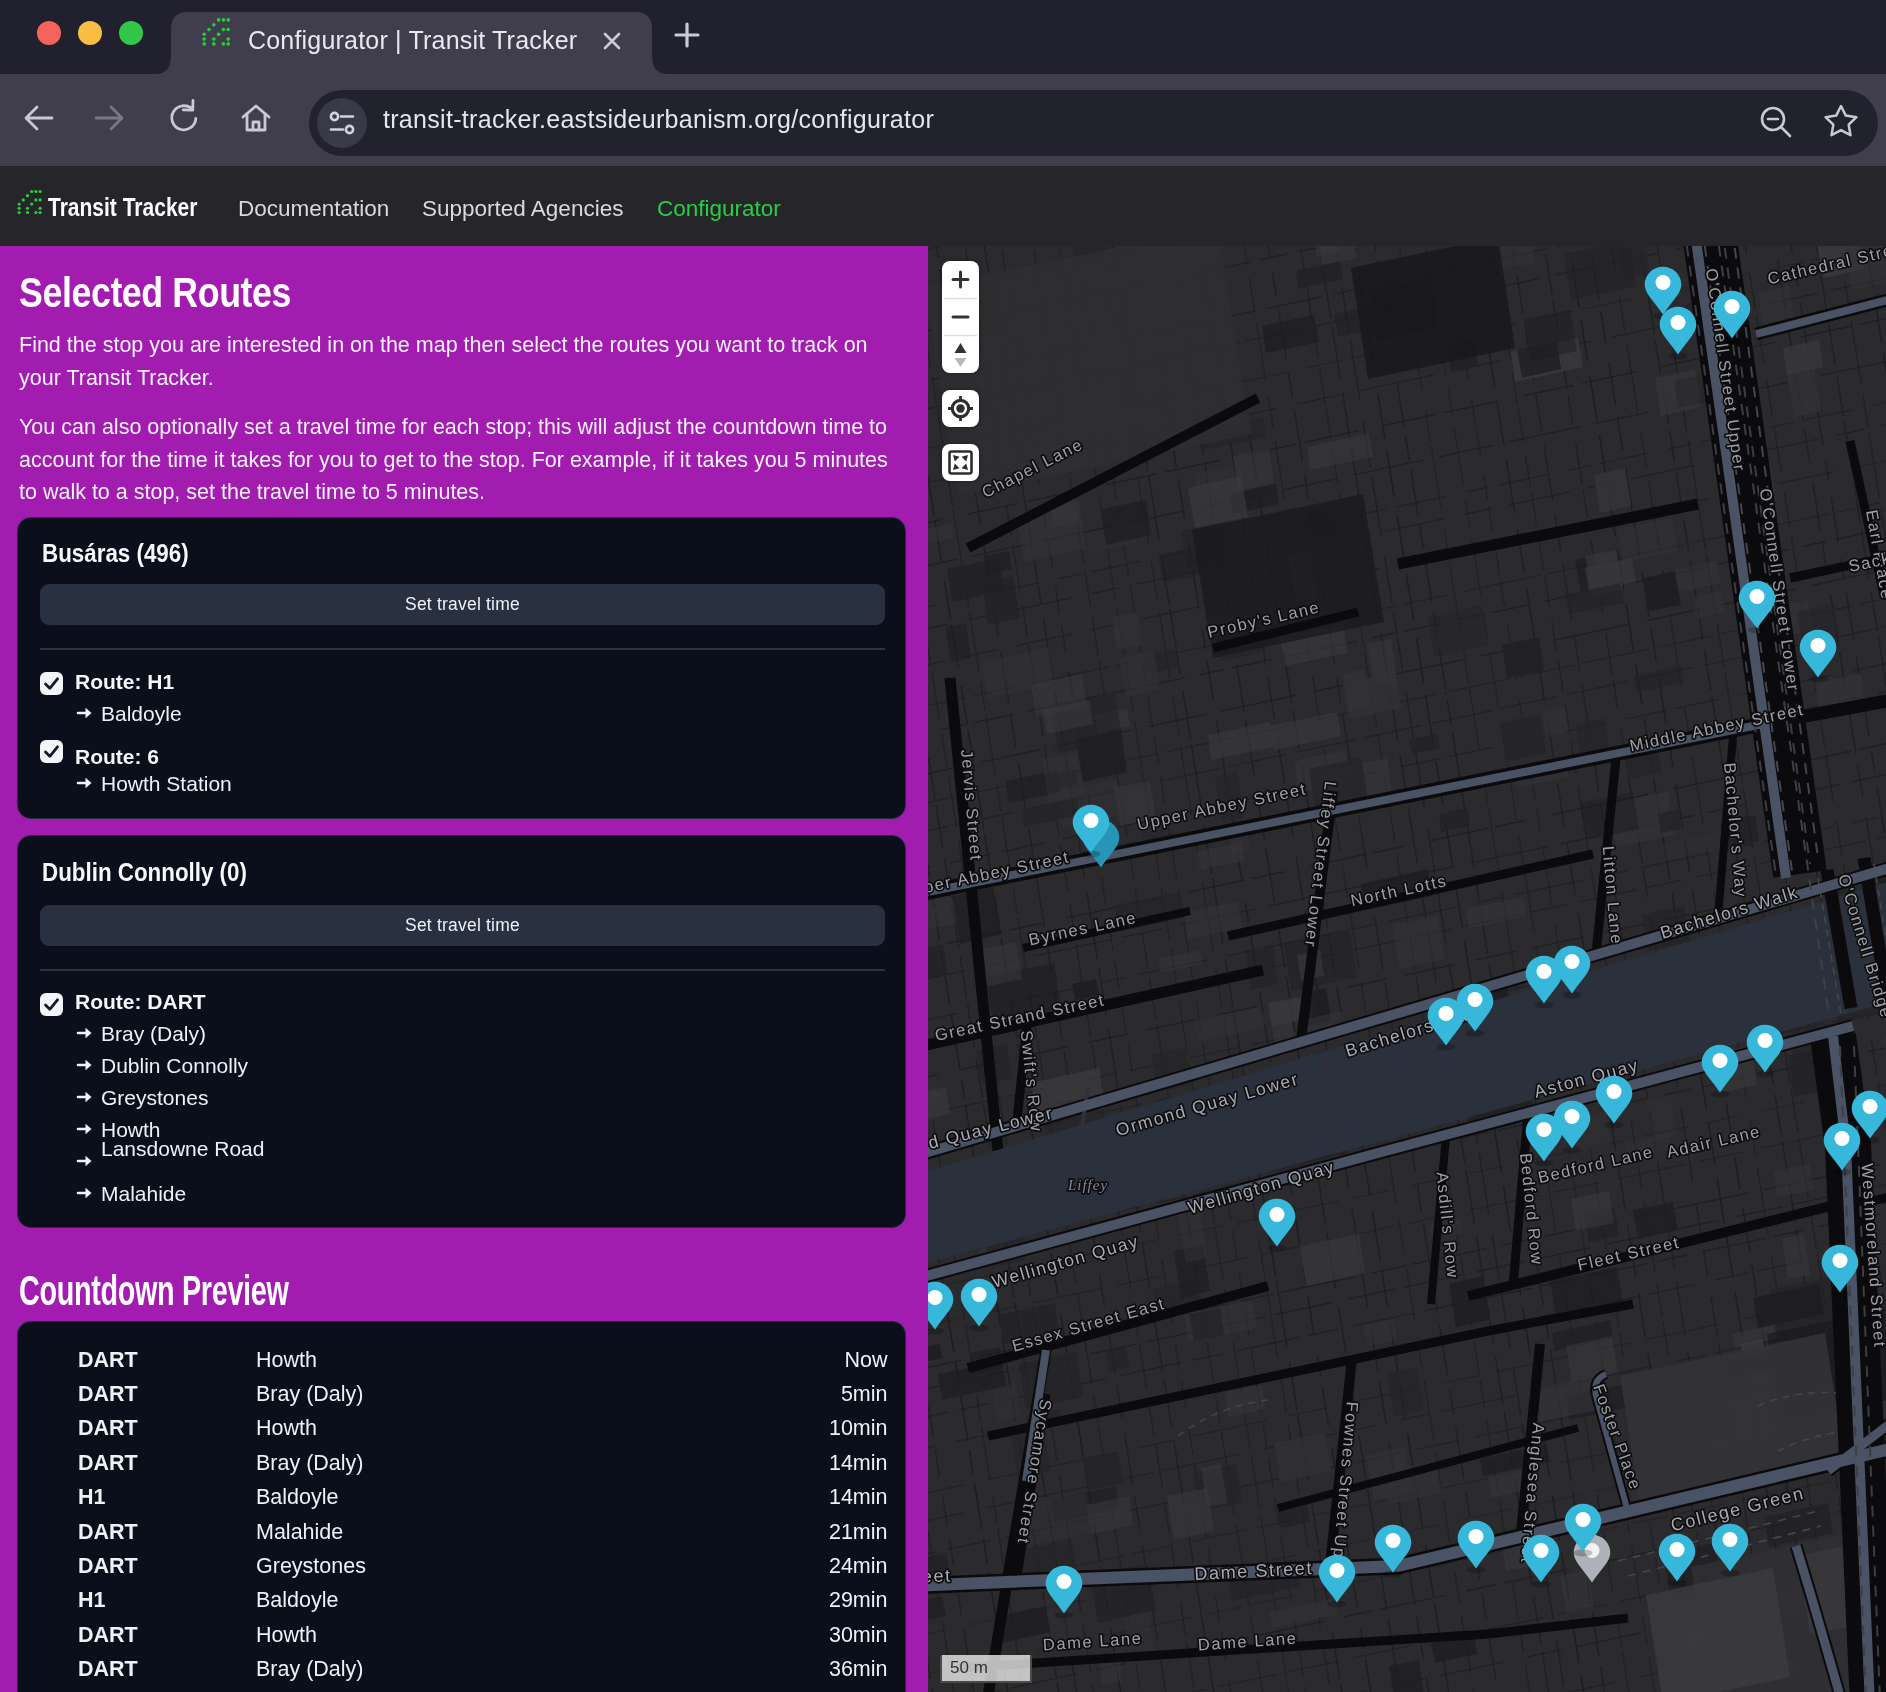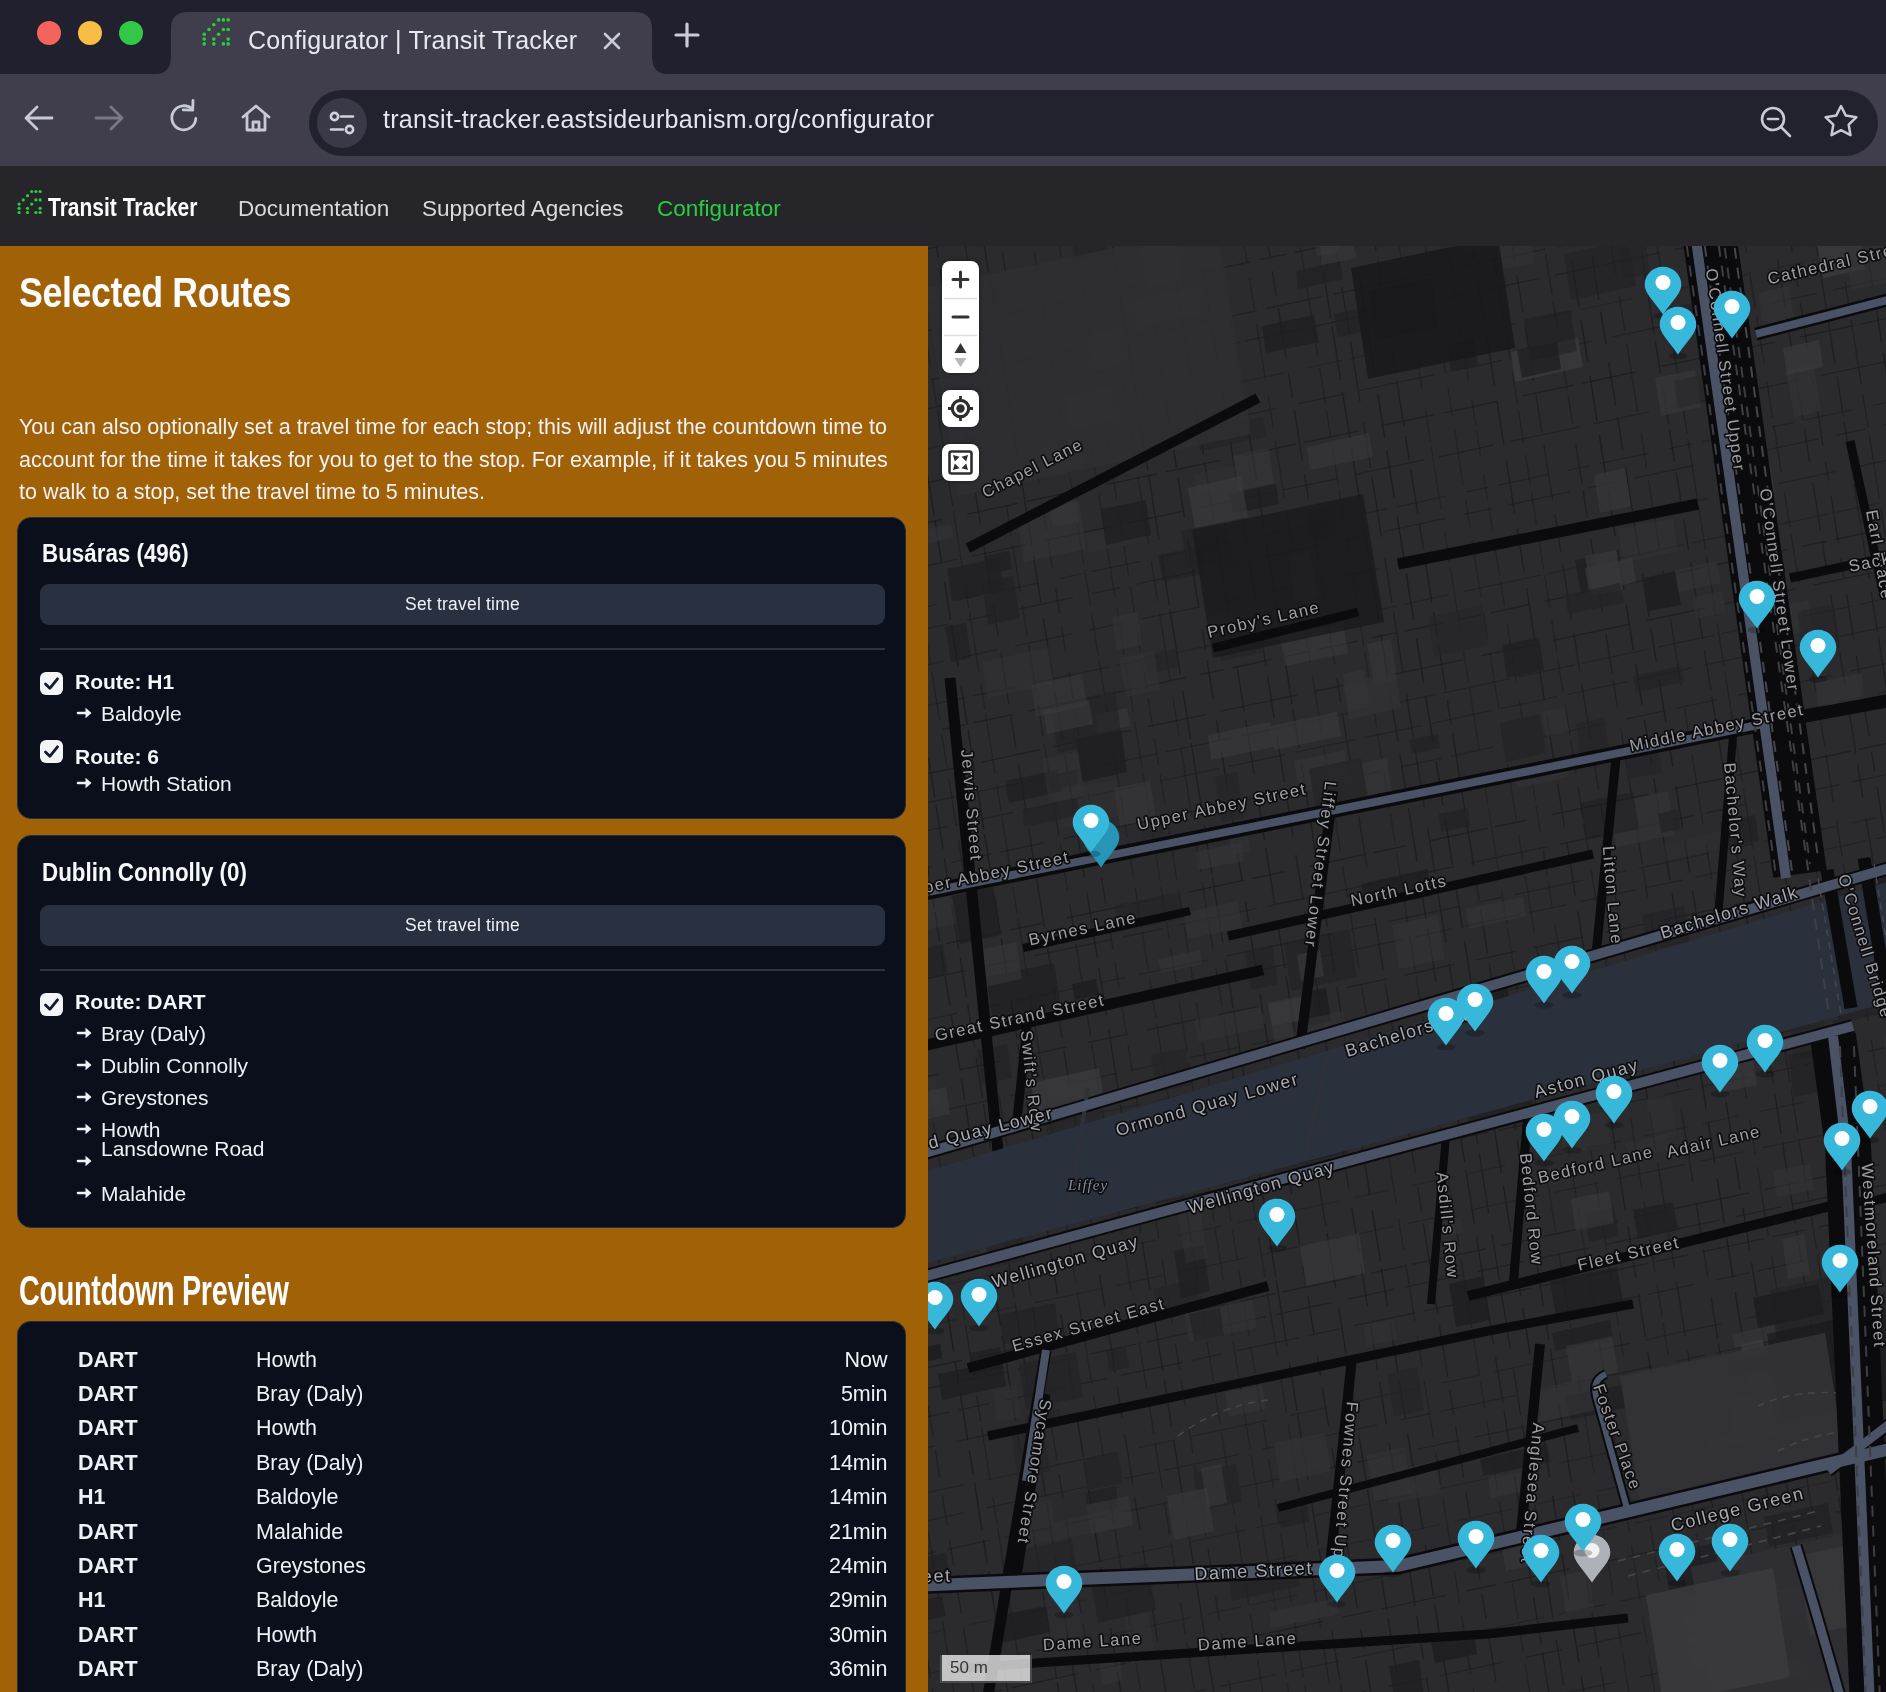--- a/index.html
+++ b/index.html
@@ -11,21 +11,21 @@
 #toolbar{left:0;top:74px;width:1886px;height:92px;background:#403e4d;}
 .tl{top:21px;width:24px;height:24px;border-radius:50%;}
 #tabtitle{left:248px;top:26px;font-size:25px;color:#e7e9f0;letter-spacing:0.2px;}
 #pill{left:309px;top:90px;width:1569px;height:66px;border-radius:33px;background:#22212e;}
 #urltext{left:383px;top:105px;font-size:25px;color:#e3e6ee;letter-spacing:0.3px;}
 
 #navbar{left:0;top:166px;width:1886px;height:80px;background:#26262a;}
 #brand{left:48px;top:193px;font-size:25px;font-weight:bold;color:#fdfdfe;letter-spacing:0;transform:scaleX(.84);transform-origin:left top;}
 .navlink{top:196px;font-size:22.5px;color:#dadade;}
 
-#panel{left:0;top:246px;width:928px;height:1446px;background:#a16207;color:#f2f4f8;}
+#panel{left:0;top:246px;width:928px;height:1446px;background:#a21caf;color:#f2f4f8;}
 #panel h1{position:absolute;left:19px;font-size:42px;font-weight:bold;color:#fafbfd;letter-spacing:-0.5px;transform-origin:left top;line-height:48px;}
 .para{position:absolute;left:19px;width:910px;font-size:21.5px;line-height:32.5px;color:#f0f2f7;}
 .card{position:absolute;left:17px;width:889px;border:1.5px solid #242e3d;border-radius:14px;background:#0a0f1b;}
 .cardtitle{position:absolute;left:24px;font-size:26px;font-weight:bold;color:#f6f8fa;transform:scaleX(.86);transform-origin:left top;line-height:28px;}
 .btn{position:absolute;left:22px;width:845px;height:41px;background:#293140;border-radius:9px;text-align:center;font-size:17.5px;font-weight:normal;color:#eef1f6;line-height:41px;letter-spacing:0.2px;}
 .hr{position:absolute;left:22px;width:845px;height:1.5px;background:#2a3342;}
 .routename{position:absolute;left:57px;font-size:21px;font-weight:bold;color:#f4f6fa;line-height:22px;}
 .dest{position:absolute;left:83px;font-size:21px;color:#eef1f6;line-height:22px;}
 .trow{position:absolute;left:0;width:886px;font-size:21.5px;color:#eef1f6;line-height:22px;}
 .trow b{position:absolute;left:20px;font-weight:bold;margin-left:40px;}
@@ -118,20 +118,21 @@
       <circle cx="35.9" cy="46.5" r="1.6" fill="#24d138"></circle>
       <circle cx="40.1" cy="46.5" r="1.6" fill="#24d138"></circle>
     </svg>
 <div class="abs" id="brand">Transit Tracker</div>
 <div class="abs navlink" style="left:238px">Documentation</div>
 <div class="abs navlink" style="left:422px">Supported Agencies</div>
 <div class="abs navlink" style="left:657px;color:#27d043">Configurator</div>
 
 <div class="abs" id="panel">
   <h1 style="top:23px;transform:scaleX(.852)">Selected Routes</h1>
+  <div class="para" style="top:83px">Find the stop you are interested in on the map then select the routes you want to track on<br>your Transit Tracker.</div>
   <div class="para" style="top:165px">You can also optionally set a travel time for each stop; this will adjust the countdown time to<br>account for the time it takes for you to get to the stop. For example, if it takes you 5 minutes<br>to walk to a stop, set the travel time to 5 minutes.</div>
 
   <div class="card" style="top:271px;height:302px">
     <div class="cardtitle" style="top:21px">Busáras (496)</div>
     <div class="btn" style="top:66px">Set travel time</div>
     <div class="hr" style="top:130px"></div>
     <svg class="icon" style="left:22px;top:154px" width="23" height="23" viewBox="0 0 23 23">
           <rect width="23" height="23" rx="6" fill="#f3f5f8"></rect>
           <path d="M 5.5,12 L 9.8,16.3 L 17.5,6.8" stroke="#101b2e" stroke-width="2.8" fill="none" stroke-linecap="round" stroke-linejoin="round"></path>
         </svg>

